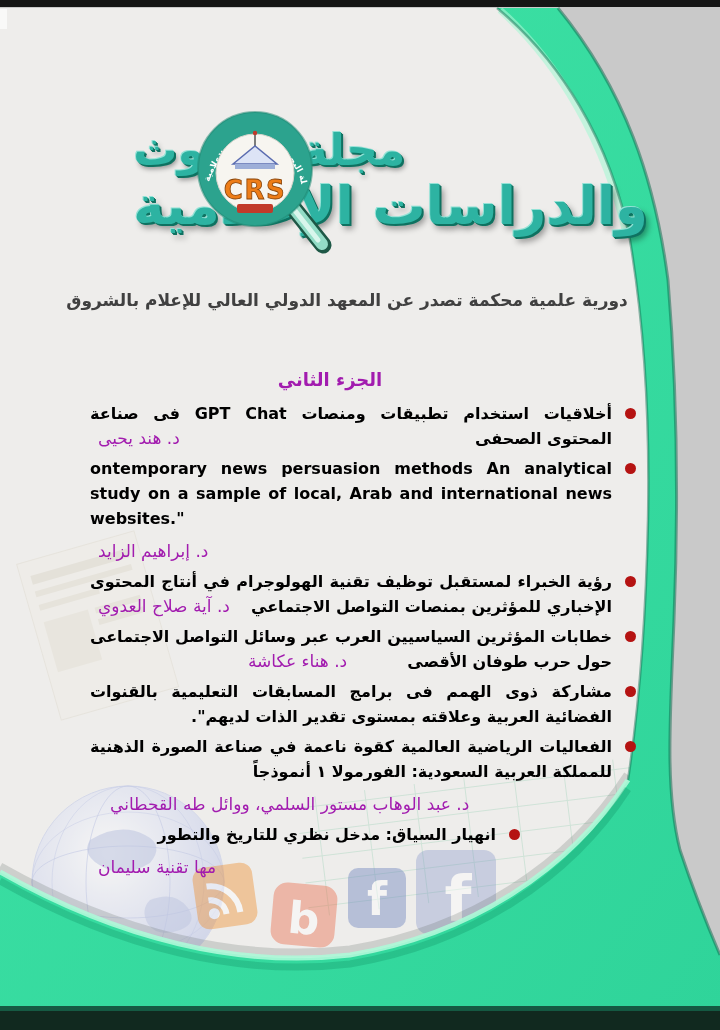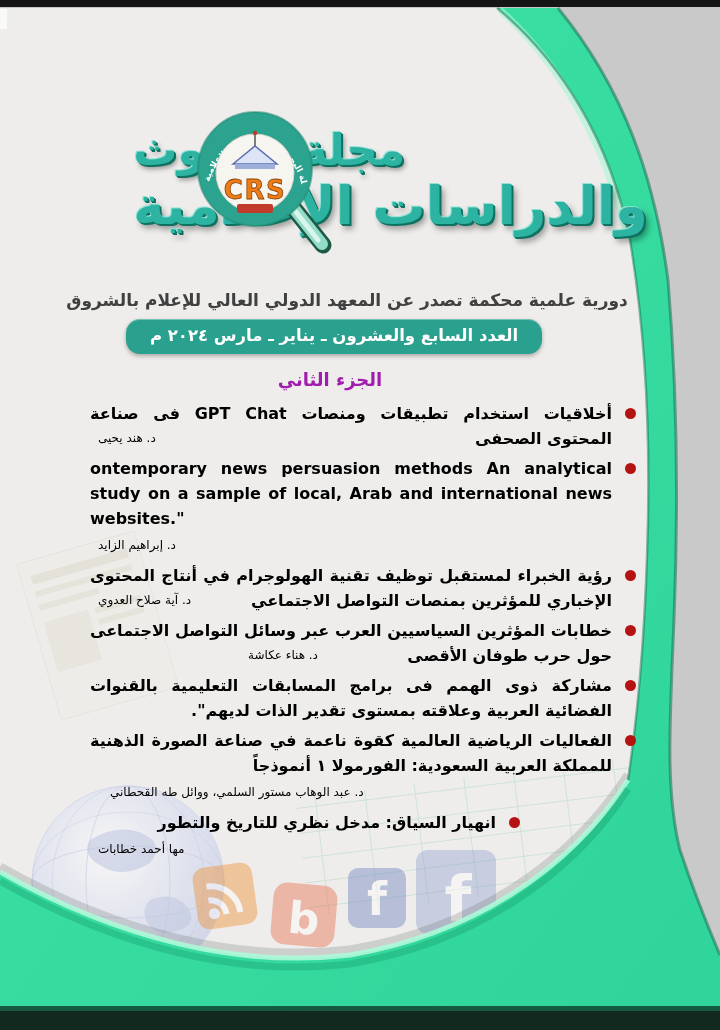--- a/index.html
+++ b/index.html
@@ -27,23 +27,23 @@
     box-shadow:0 2px 4px rgba(0,0,0,.3), inset 0 1px 0 rgba(255,255,255,.35);}
   .part-row{position:absolute;top:369px;left:0;right:0;z-index:2;display:flex;justify-content:center;}
   .part{transform:translateX(-30px);color:#a21caf;font-size:18px;font-weight:bold;direction:rtl;}
 
   
   .articles{position:absolute;top:401px;right:82px;left:90px;z-index:2;}
   .item{position:relative;direction:rtl;margin-bottom:5px;}
   .bullet{position:absolute;right:2px;top:7px;width:11px;height:11px;border-radius:50%;background:#b51312;}
   .title{font-size:16px;font-weight:bold;color:#000000;line-height:25px;padding-right:26px;
     text-align:justify;text-align-last:right;}
-  .author{font-size:12px;color:#000000;line-height:25px;direction:rtl;text-align:left;}
+  .author{font-size:17px;color:#a21caf;line-height:25px;direction:rtl;text-align:left;}
   .inline{margin-top:-25px;}
-  .own{margin-top:2px;}
+  .own{margin-top:8px;}
   .pl6{padding-left:6px;}.pl8{padding-left:8px;}.pl20{padding-left:20px;}.pl158{padding-left:158px;}
   .ltr .title{direction:ltr;text-align:justify;text-align-last:left;padding-right:26px;}
   .indent .title{padding-right:142px;}
   .indent .bullet{right:118px;}
 </style>
 </head>
 <body>
 
 <div class="page">
 
@@ -148,23 +148,20 @@
     </svg>
   </div>
 
   <div class="titles">
     <div class="title-l1">مجلة البحوث</div>
     <div class="title-l2">والدراسات الإعلامية</div>
   </div>
 
   <div class="subtitle">دورية علمية محكمة تصدر عن المعهد الدولي العالي للإعلام بالشروق</div>
 
-  <div class="badge-row">
-    <div class="badge">العدد السابع والعشرون ـ يناير ـ مارس ٢٠٢٤ م</div>
-  </div>
 
   <div class="part-row">
     <div class="part">الجزء الثاني</div>
   </div>
 
   <div class="articles">
 
     <div class="item">
       <span class="bullet"></span>
       <div class="title">أخلاقيات استخدام تطبيقات ومنصات GPT Chat فى صناعة المحتوى الصحفى</div>
@@ -196,17 +193,17 @@
 
     <div class="item">
       <span class="bullet"></span>
       <div class="title">الفعاليات الرياضية العالمية كقوة ناعمة في صناعة الصورة الذهنية للمملكة العربية السعودية: الفورمولا ١ أنموذجاً</div>
       <div class="author own pl20">د. عبد الوهاب مستور السلمي، ووائل طه القحطاني</div>
     </div>
 
     <div class="item indent">
       <span class="bullet"></span>
       <div class="title">انهيار السياق: مدخل نظري للتاريخ والتطور</div>
-      <div class="author own pl8">مها أحمد خطابات</div>
+      <div class="author own pl8">مها تقنية سليمان</div>
     </div>
 
   </div>
 </div>
 
 </body></html>

